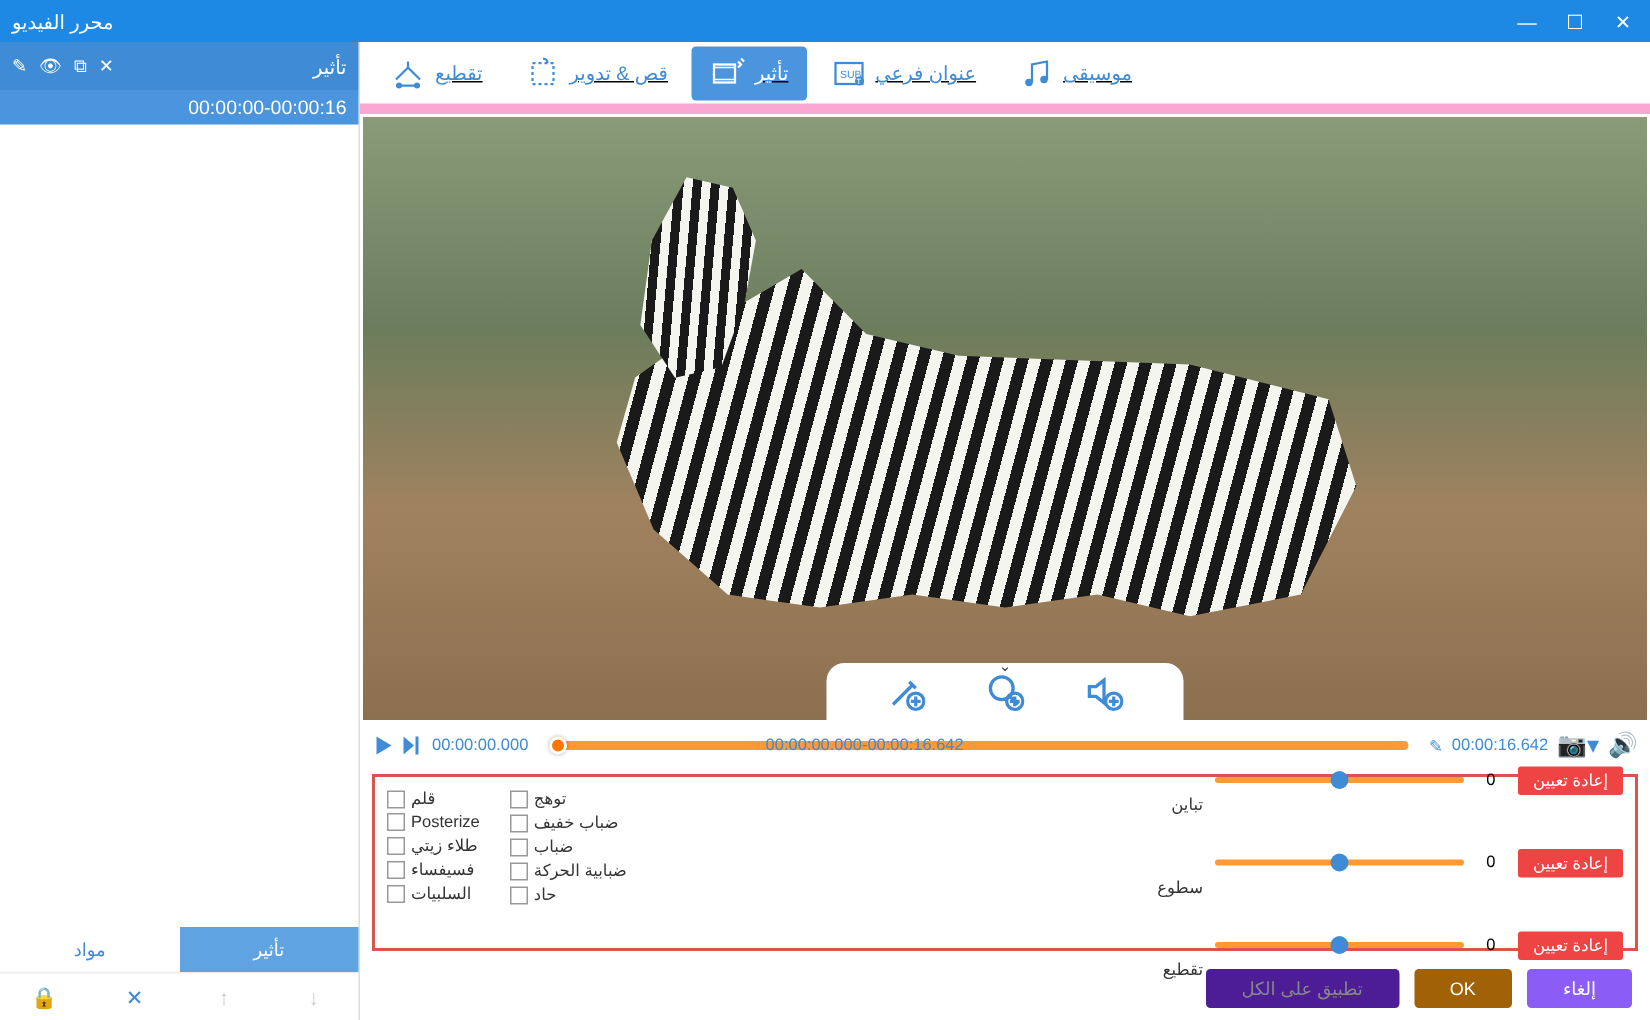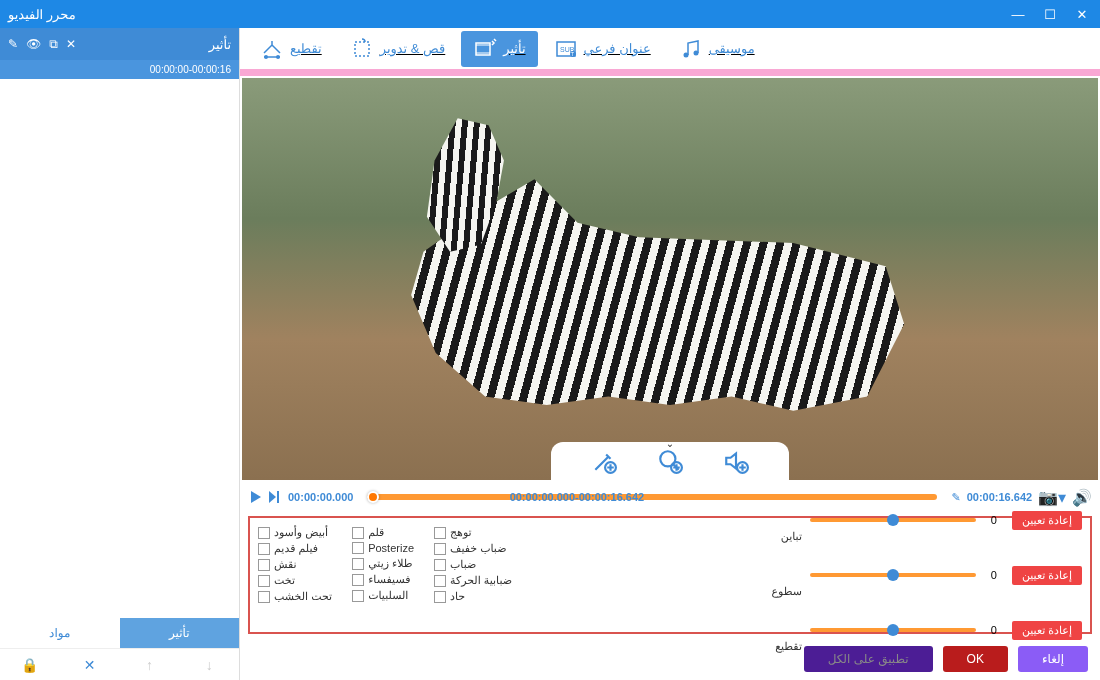--- a/index.html
+++ b/index.html
@@ -7,21 +7,21 @@
 
 .titlebar { height: 28px; background: #1e88e5; display: flex; align-items: center; justify-content: space-between; padding: 0 8px; color: #fff; font-size: 13px; }
 .titlebar-right { display: flex; gap: 12px; }
 .win-btn { cursor: pointer; width: 20px; text-align: center; }
 
 .main-layout { display: flex; height: 652px; }
 
 .sidebar { width: 240px; border-right: 1px solid #ddd; display: flex; flex-direction: column; }
 .sidebar-header { height: 32px; background: #3f8bd6; color: #fff; display: flex; align-items: center; justify-content: space-between; padding: 0 8px; font-size: 13px; }
 .sidebar-header-icons { display: flex; gap: 8px; font-size: 12px; }
-.clip-item { background: #4a95de; color: #fff; font-size: 10px; padding: 4px 8px; text-align: right; }
+.clip-item { background: #4a95de; color: #fff; font-size: 13px; padding: 4px 8px; text-align: right; }
 .sidebar-body { flex: 1; }
 .sidebar-tabs { display: flex; height: 30px; }
 .sidebar-tab { flex: 1; display: flex; align-items: center; justify-content: center; font-size: 12px; color: #3f8bd6; cursor: pointer; }
 .sidebar-tab.active { background: #5fa3e0; color: #fff; }
 .sidebar-actions { display: flex; height: 32px; border-top: 1px solid #eee; }
 .sidebar-action { flex: 1; display: flex; align-items: center; justify-content: center; color: #3f8bd6; cursor: pointer; font-size: 14px; }
 .sidebar-action.disabled { color: #ccc; }
 
 .content { flex: 1; display: flex; flex-direction: column; }
 
@@ -36,41 +36,41 @@
 .zebra-head { position: absolute; left: 18%; top: 10%; width: 18%; height: 35%; background: repeating-linear-gradient(95deg, #f5f5f0 0px, #f5f5f0 6px, #1a1a1a 6px, #1a1a1a 12px); clip-path: polygon(40% 0%, 60% 5%, 70% 30%, 65% 60%, 55% 90%, 35% 95%, 20% 70%, 25% 30%); }
 
 .float-tools { position: absolute; bottom: 0; left: 50%; transform: translateX(-50%); background: #fff; border-radius: 12px 12px 0 0; padding: 6px 40px; display: flex; gap: 40px; }
 .float-btn { color: #3f8bd6; cursor: pointer; position: relative; }
 .float-caret { position: absolute; top: -10px; left: 50%; transform: translateX(-50%); font-size: 10px; color: #333; }
 
 .timeline-row { height: 30px; display: flex; align-items: center; padding: 0 8px; gap: 6px; font-size: 11px; color: #333; }
 .play-btns { display: flex; gap: 2px; color: #3f8bd6; }
 .timeline-track { flex: 1; height: 6px; background: #ff9933; border-radius: 3px; position: relative; margin: 0 8px; }
 .timeline-handle { position: absolute; left: 0; top: -3px; width: 12px; height: 12px; background: #ff7700; border: 2px solid #fff; border-radius: 50%; box-shadow: 0 0 3px rgba(0,0,0,0.3); }
-.time-label { color: #3f8bd6; font-size: 11px; font-weight: bold; }
+.time-label { color: #3f8bd6; font-size: 11px; }
 .cam-vol { display: flex; gap: 6px; color: #3f8bd6; font-size: 16px; }
 
 .effects-panel { border: 2px solid #d9534f; margin: 4px 8px; padding: 8px; display: flex; gap: 10px; height: 118px; }
 .effects-grid { display: flex; gap: 20px; flex: 1; }
 .effects-col { display: flex; flex-direction: column; gap: 3px; }
 .effect-item { display: flex; align-items: center; gap: 4px; font-size: 11px; color: #333; direction: rtl; justify-content: flex-end; }
 .effect-cb { width: 12px; height: 12px; border: 1px solid #999; cursor: pointer; }
 
 .sliders-panel { width: 320px; display: flex; flex-direction: column; gap: 10px; justify-content: center; }
 .slider-row { display: flex; align-items: center; gap: 8px; font-size: 11px; }
 .slider-label { width: 40px; text-align: right; color: #333; margin-top: 32px; }
 .slider-track { flex: 1; height: 4px; background: #ff9933; border-radius: 2px; position: relative; }
 .slider-thumb { position: absolute; left: 50%; top: -4px; width: 12px; height: 12px; background: #3f8bd6; border-radius: 50%; transform: translateX(-50%); }
 .slider-val { width: 20px; text-align: center; }
 .reset-btn { background: #ef4444; color: #fff; padding: 3px 10px; font-size: 11px; cursor: pointer; border-radius: 2px; }
 
 .bottom-bar { display: flex; justify-content: flex-end; padding: 8px 12px; gap: 10px; }
 .btn { padding: 6px 24px; font-size: 12px; border-radius: 3px; cursor: pointer; }
 .btn-apply { background: #4c1d95; color: #888; }
-.btn-ok { background: #b91c1c; color: #fff; }
+.btn-ok { background: #a16207; color: #fff; }
 .btn-cancel { background: #8b5cf6; color: #fff; }
 
 svg { display: block; }
 </style>
 </head>
 <body>
 
 <div class="titlebar">
   <span>محرر الفيديو</span>
   <div class="titlebar-right">
@@ -215,42 +215,20 @@
       <div class="cam-vol">
         <span>📷▾</span>
         <span>🔊</span>
       </div>
     </div>
 
     <div class="effects-panel">
       <div class="effects-grid" id="effects-grid">
           <div class="effects-col">
             <div class="effect-item">
-              <span>أبيض وأسود</span>
-              <div class="effect-cb"></div>
-            </div>
-            <div class="effect-item">
-              <span>فيلم قديم</span>
-              <div class="effect-cb"></div>
-            </div>
-            <div class="effect-item">
-              <span>نقش</span>
-              <div class="effect-cb"></div>
-            </div>
-            <div class="effect-item">
-              <span>تخت</span>
-              <div class="effect-cb"></div>
-            </div>
-            <div class="effect-item">
-              <span>تحت الخشب</span>
-              <div class="effect-cb"></div>
-            </div>
-          </div>
-          <div class="effects-col">
-            <div class="effect-item">
               <span>قلم</span>
               <div class="effect-cb"></div>
             </div>
             <div class="effect-item">
               <span>Posterize</span>
               <div class="effect-cb"></div>
             </div>
             <div class="effect-item">
               <span>طلاء زيتي</span>
               <div class="effect-cb"></div>

